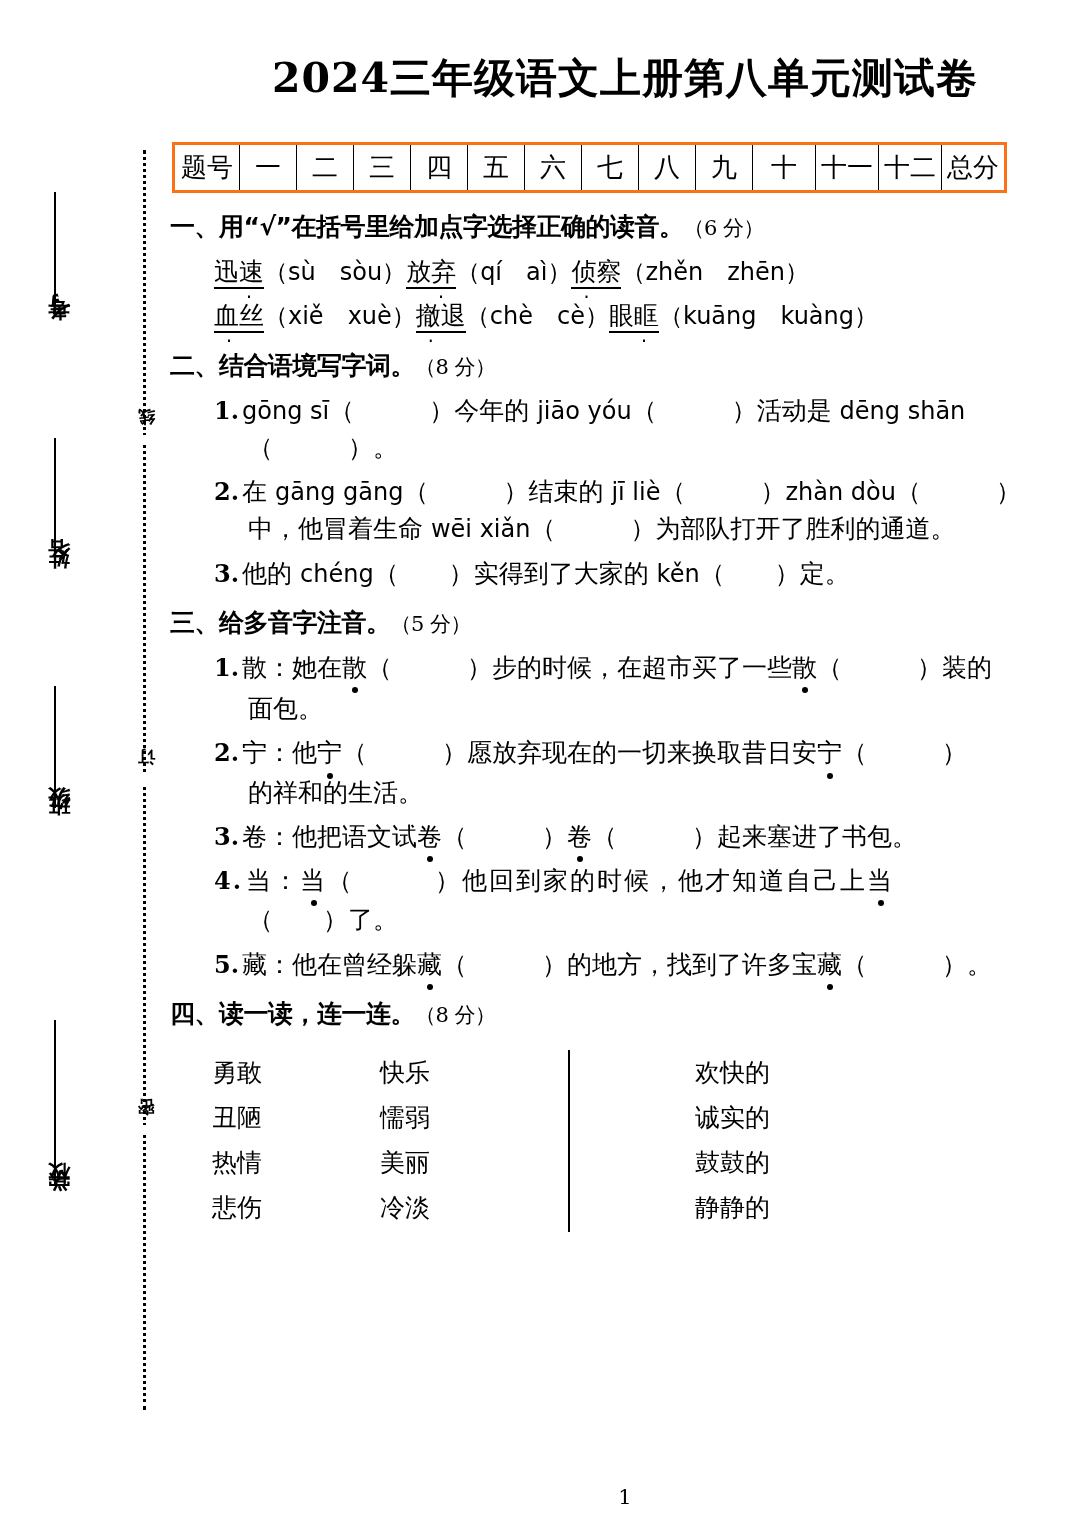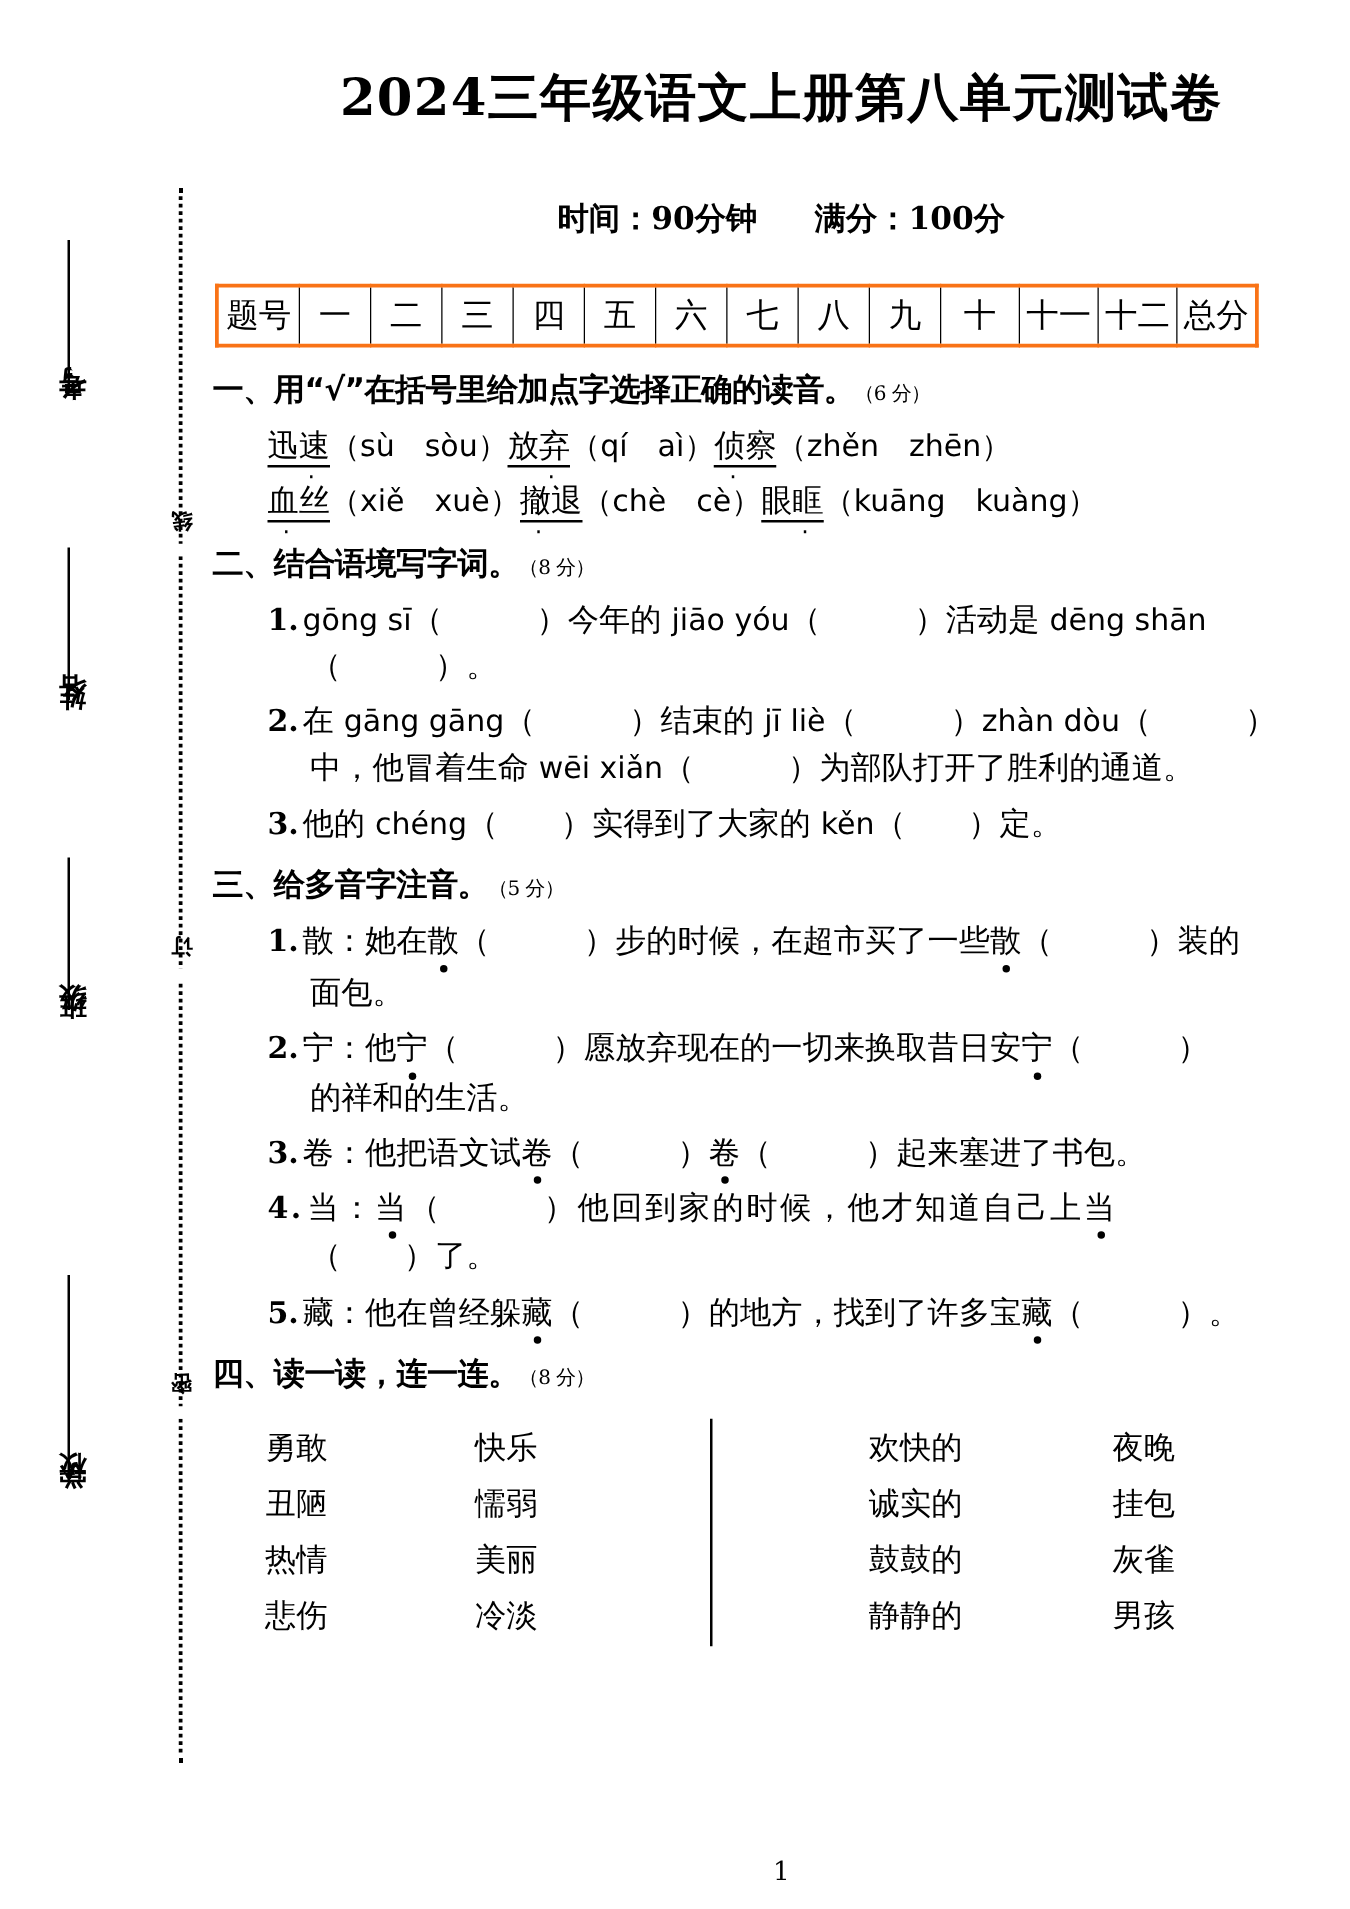--- a/index.html
+++ b/index.html
@@ -112,21 +112,21 @@
   .section { margin-top: 17px; }
   .sec-head {
     font-size: 25px;
     font-weight: bold;
     font-family: "DejaVu Sans", "Liberation Sans", sans-serif;
     letter-spacing: -0.5px;
     white-space: nowrap;
   }
   .sec-head .pts {
     font-weight: normal;
-    font-size: 16px;
+    font-size: 21px;
     font-family: "DejaVu Serif", "Liberation Serif", serif;
   }
 
   .qline {
     font-size: 25px;
     font-family: "DejaVu Sans", "Liberation Sans", sans-serif;
     margin-top: 13px;
     white-space: nowrap;
     line-height: 1.25;
   }
@@ -232,23 +232,20 @@
   <div id="seal-dotted"></div>
   <div class="seal-char" style="top:435px;">线</div>
   <div class="seal-char" style="top:775px;">订</div>
   <div class="seal-char" style="top:1125px;">密</div>
 </div>
 
 <div id="sheet">
 
   <div id="paper-title">2024三年级语文上册第八单元测试卷</div>
 
-  <div id="exam-meta">
-    <span>时间：90分钟</span><span class="meta-gap"></span><span>满分：100分</span>
-  </div>
 
   <table id="score-table">
     <tbody>
       <tr>
         <td class="rowhead">题号</td>
         <td class="narrow">一</td>
         <td class="narrow">二</td>
         <td class="narrow">三</td>
         <td class="narrow">四</td>
         <td class="narrow">五</td>
@@ -347,23 +344,17 @@
         <div>美丽</div>
         <div>冷淡</div>
       </div>
       <div id="match-divider"></div>
       <div class="match-col" id="match-col-c">
         <div>欢快的</div>
         <div>诚实的</div>
         <div>鼓鼓的</div>
         <div>静静的</div>
       </div>
-      <div class="match-col" id="match-col-d">
-        <div>夜晚</div>
-        <div>挂包</div>
-        <div>灰雀</div>
-        <div>男孩</div>
-      </div>
     </div>
   </div>
 
   <div id="page-number">1</div>
 </div>
 
 </body></html>

